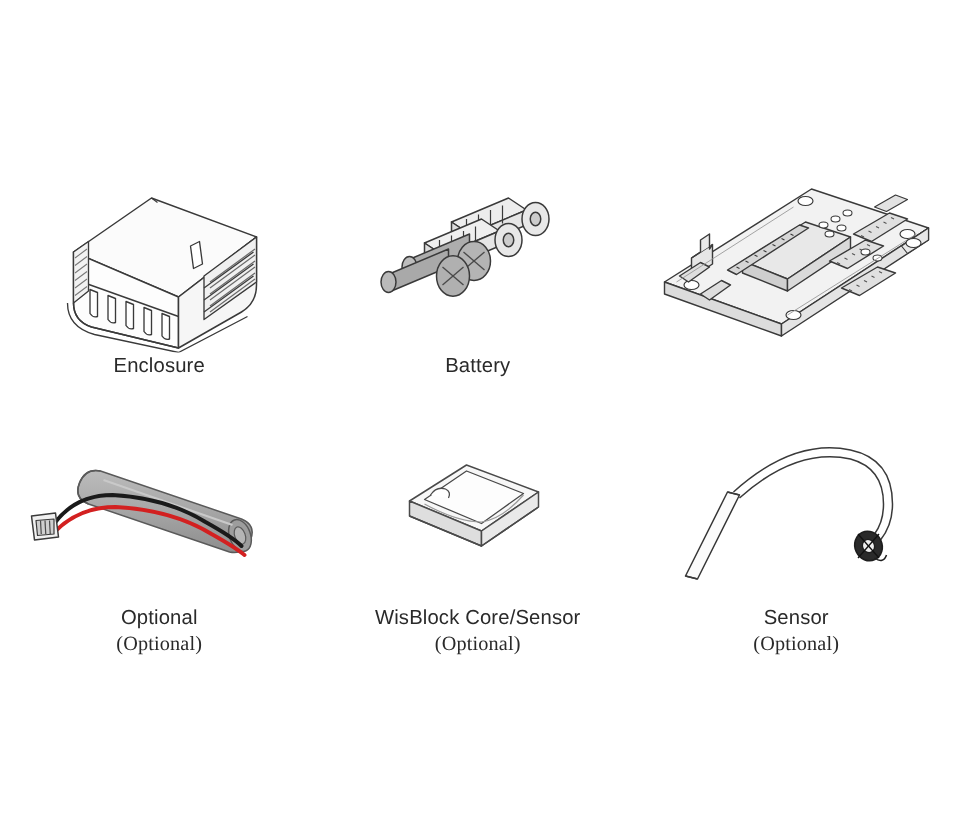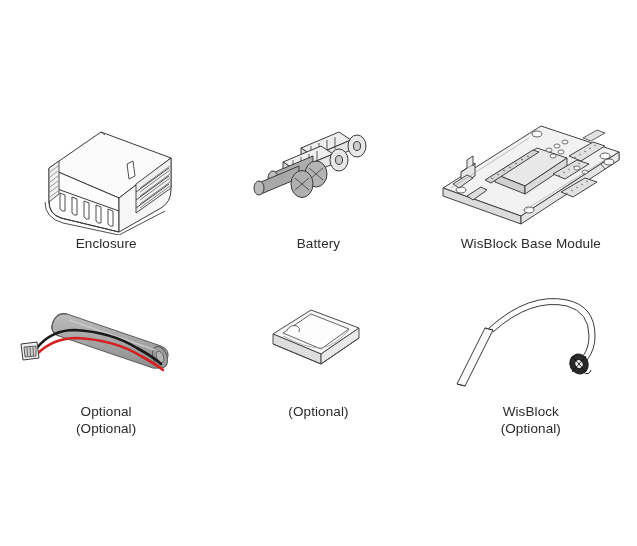--- a/index.html
+++ b/index.html
@@ -52,20 +52,21 @@
   .caption {
     text-align: center;
     font-size: 13.5px;
     color: #2a2a2a;
     line-height: 17px;
     letter-spacing: 0.1px;
     white-space: nowrap;
   }
   .caption .opt {
     display: block;
+    font-family: Liberation Serif, serif;
   }
   svg { display: block; }
 </style>
 </head>
 <body>
 
 <div class="sheet">
 
   <div class="grid">
 
@@ -273,23 +274,20 @@
               <g stroke-width="0.6" stroke="#9a9a9a">
                 <path d="M18 78 L96 28"></path>
                 <path d="M92 100 L178 46"></path>
               </g>
 
               <path d="M168 54 L186 42 L186 50 L172 59 Z" fill="#e8e8e8" stroke-width="0.8"></path>
               <ellipse cx="176" cy="52" rx="5" ry="3" fill="#ffffff" stroke-width="0.8"></ellipse>
             </g>
           </svg>
         </div>
-        <div class="caption">
-          <span>WisBlock Base Module</span>
-        </div>
       </div>
 
     </div>
 
     <div class="row row-2">
 
       <div class="cell">
         <div class="art">
           <svg width="190" height="110" viewBox="0 0 190 110">
             <defs>
@@ -348,20 +346,21 @@
 
               <path d="M34 44 Q38 38 44 40 Q48 42 46 46" stroke-width="0.85" fill="#ffffff"></path>
 
               <path d="M30 50 Q52 62 68 62 Q82 60 96 44" stroke-width="0.8" stroke="#9a9a9a"></path>
 
               <path d="M20 58 L68 78 L106 52" stroke-width="1"></path>
             </g>
           </svg>
         </div>
         <div class="caption">
+          <span>WisBlock Core/Sensor</span>
           <span class="opt">(Optional)</span>
         </div>
       </div>
 
       <div class="cell">
         <div class="art">
           <svg width="175" height="110" viewBox="0 0 175 110">
             <g stroke="#3a3a3a" stroke-width="1" fill="none" stroke-linejoin="round">
 
               <path d="M14 98 L42 42 L50 44 L22 100 Z" fill="#fbfbfb"></path>
@@ -375,20 +374,20 @@
                 <ellipse cx="136" cy="78" rx="9" ry="10" transform="rotate(-25 136 78)" fill="#2a2a2a"></ellipse>
                 <ellipse cx="136" cy="78" rx="4" ry="4.5" transform="rotate(-25 136 78)" fill="#efefef" stroke-width="0.9"></ellipse>
                 <path d="M129 70 L143 86" stroke="#111111" stroke-width="0.9"></path>
                 <path d="M143 70 L129 86" stroke="#111111" stroke-width="0.9"></path>
                 <path d="M140 86 Q146 90 148 84" stroke-width="1" fill="none"></path>
               </g>
             </g>
           </svg>
         </div>
         <div class="caption">
-          <span>WisBlock</span>
+          <span>Sensor</span>
           <span class="opt">(Optional)</span>
         </div>
       </div>
 
     </div>
   </div>
 </div>
 
 </body></html>

